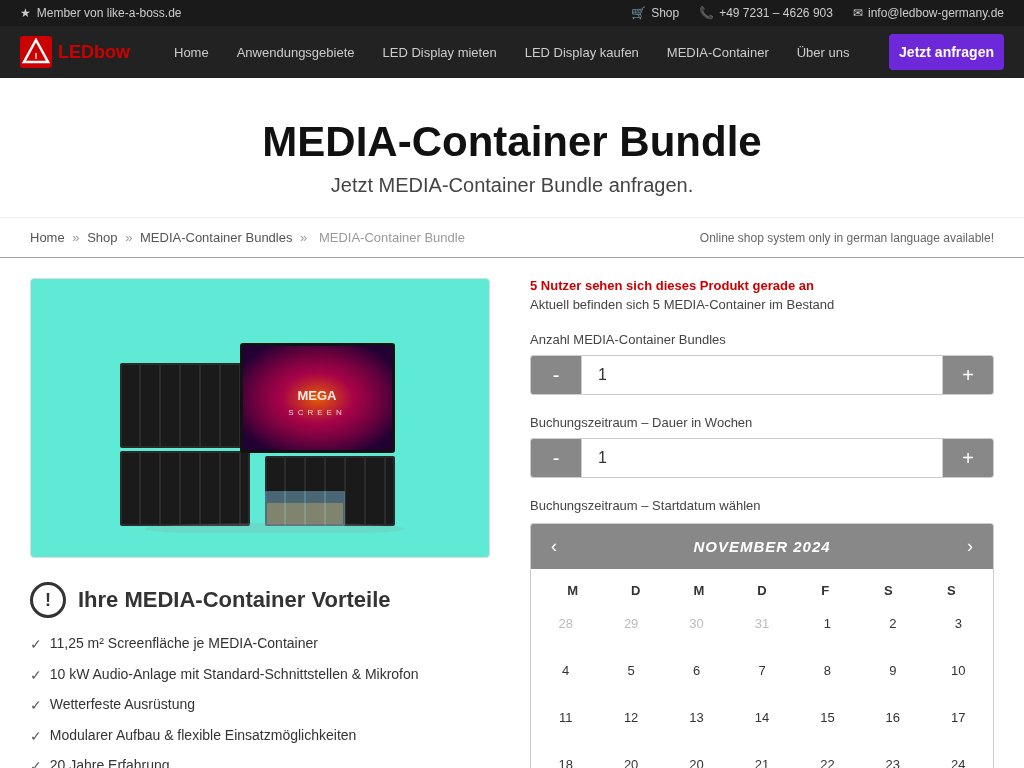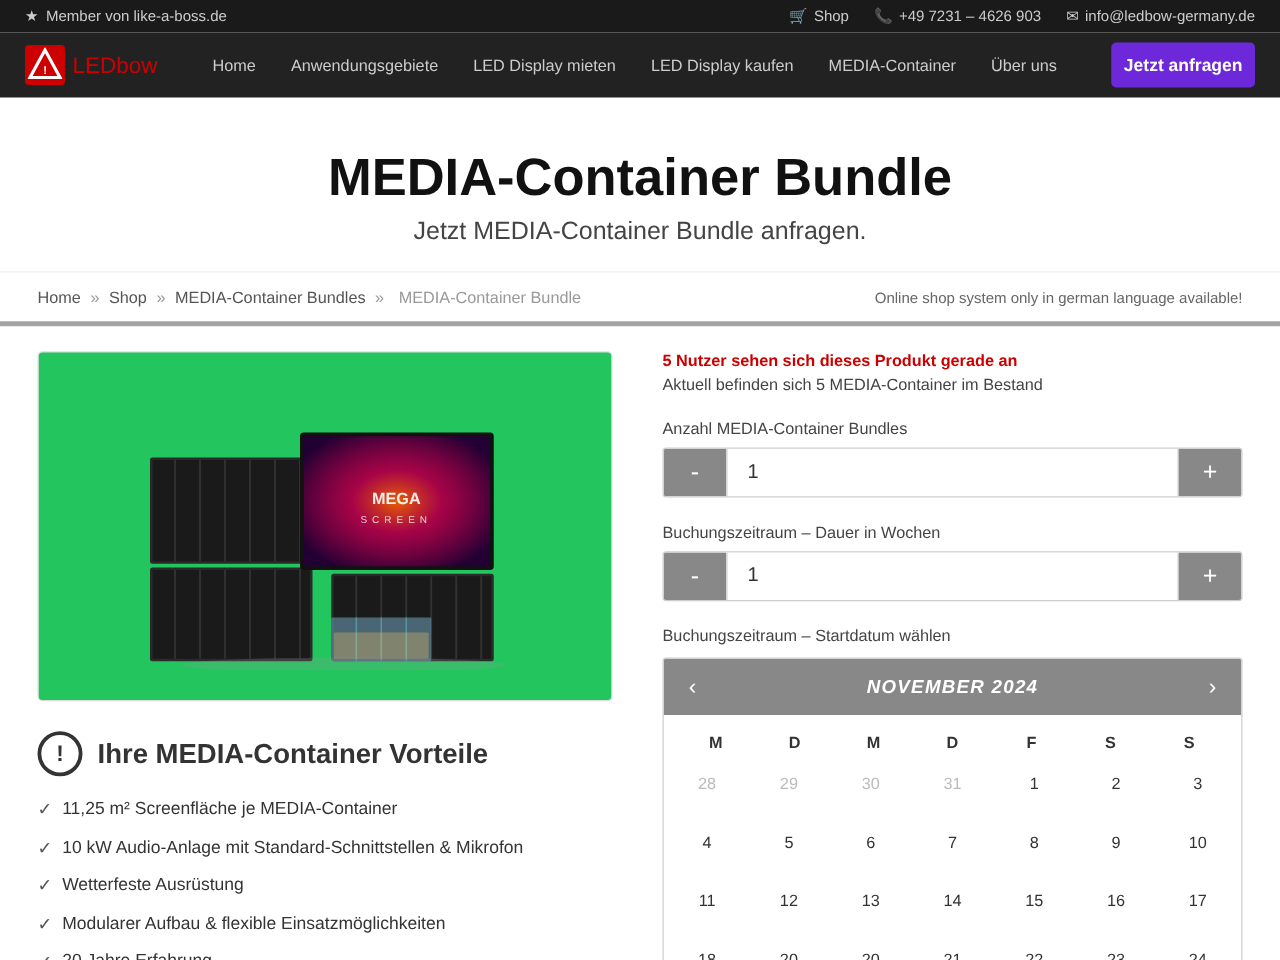--- a/index.html
+++ b/index.html
@@ -39,21 +39,21 @@
       border-radius: 3px;
       width: 32px;
       height: 32px;
       display: flex;
       align-items: center;
       justify-content: center;
       color: white;
       font-weight: bold;
       font-size: 10px;
     }
-    .logo-text { color: white; font-size: 18px; font-weight: normal; }
+    .logo-text { color: white; font-size: 18px; font-weight: bold; }
     .logo-text span { color: #c00; }
     .nav-links { display: flex; align-items: center; gap: 0; flex: 1; }
     .nav-link {
       color: #ccc;
       text-decoration: none;
       padding: 0 14px;
       height: 52px;
       display: flex;
       align-items: center;
       font-size: 13px;
@@ -81,21 +81,21 @@
     .hero p { font-size: 20px; color: #444; margin-top: 8px; }
 
     
     .breadcrumb-row {
       display: flex;
       justify-content: space-between;
       align-items: center;
       padding: 12px 30px;
       font-size: 13px;
       color: #666;
-      border-bottom: 4px solid #a3a3a3;
+      border-bottom: 1px solid #a3a3a3;
     }
     .breadcrumb a { color: #555; text-decoration: none; }
     .breadcrumb span { color: #999; margin: 0 4px; }
     .lang-notice { color: #666; font-size: 12px; }
 
     
     .main-content {
       display: flex;
       padding: 20px 30px;
       gap: 40px;
@@ -105,21 +105,21 @@
 
     
     .product-image-box {
       border: 1px solid #ddd;
       border-radius: 4px;
       padding: 20px;
       display: flex;
       align-items: center;
       justify-content: center;
       min-height: 280px;
-      background: #22c55e;
+      background: #5eead4;
       margin-bottom: 24px;
     }
     
     .product-svg { width: 300px; height: 230px; }
 
     
     .advantages-title {
       display: flex;
       align-items: center;
       gap: 12px;

